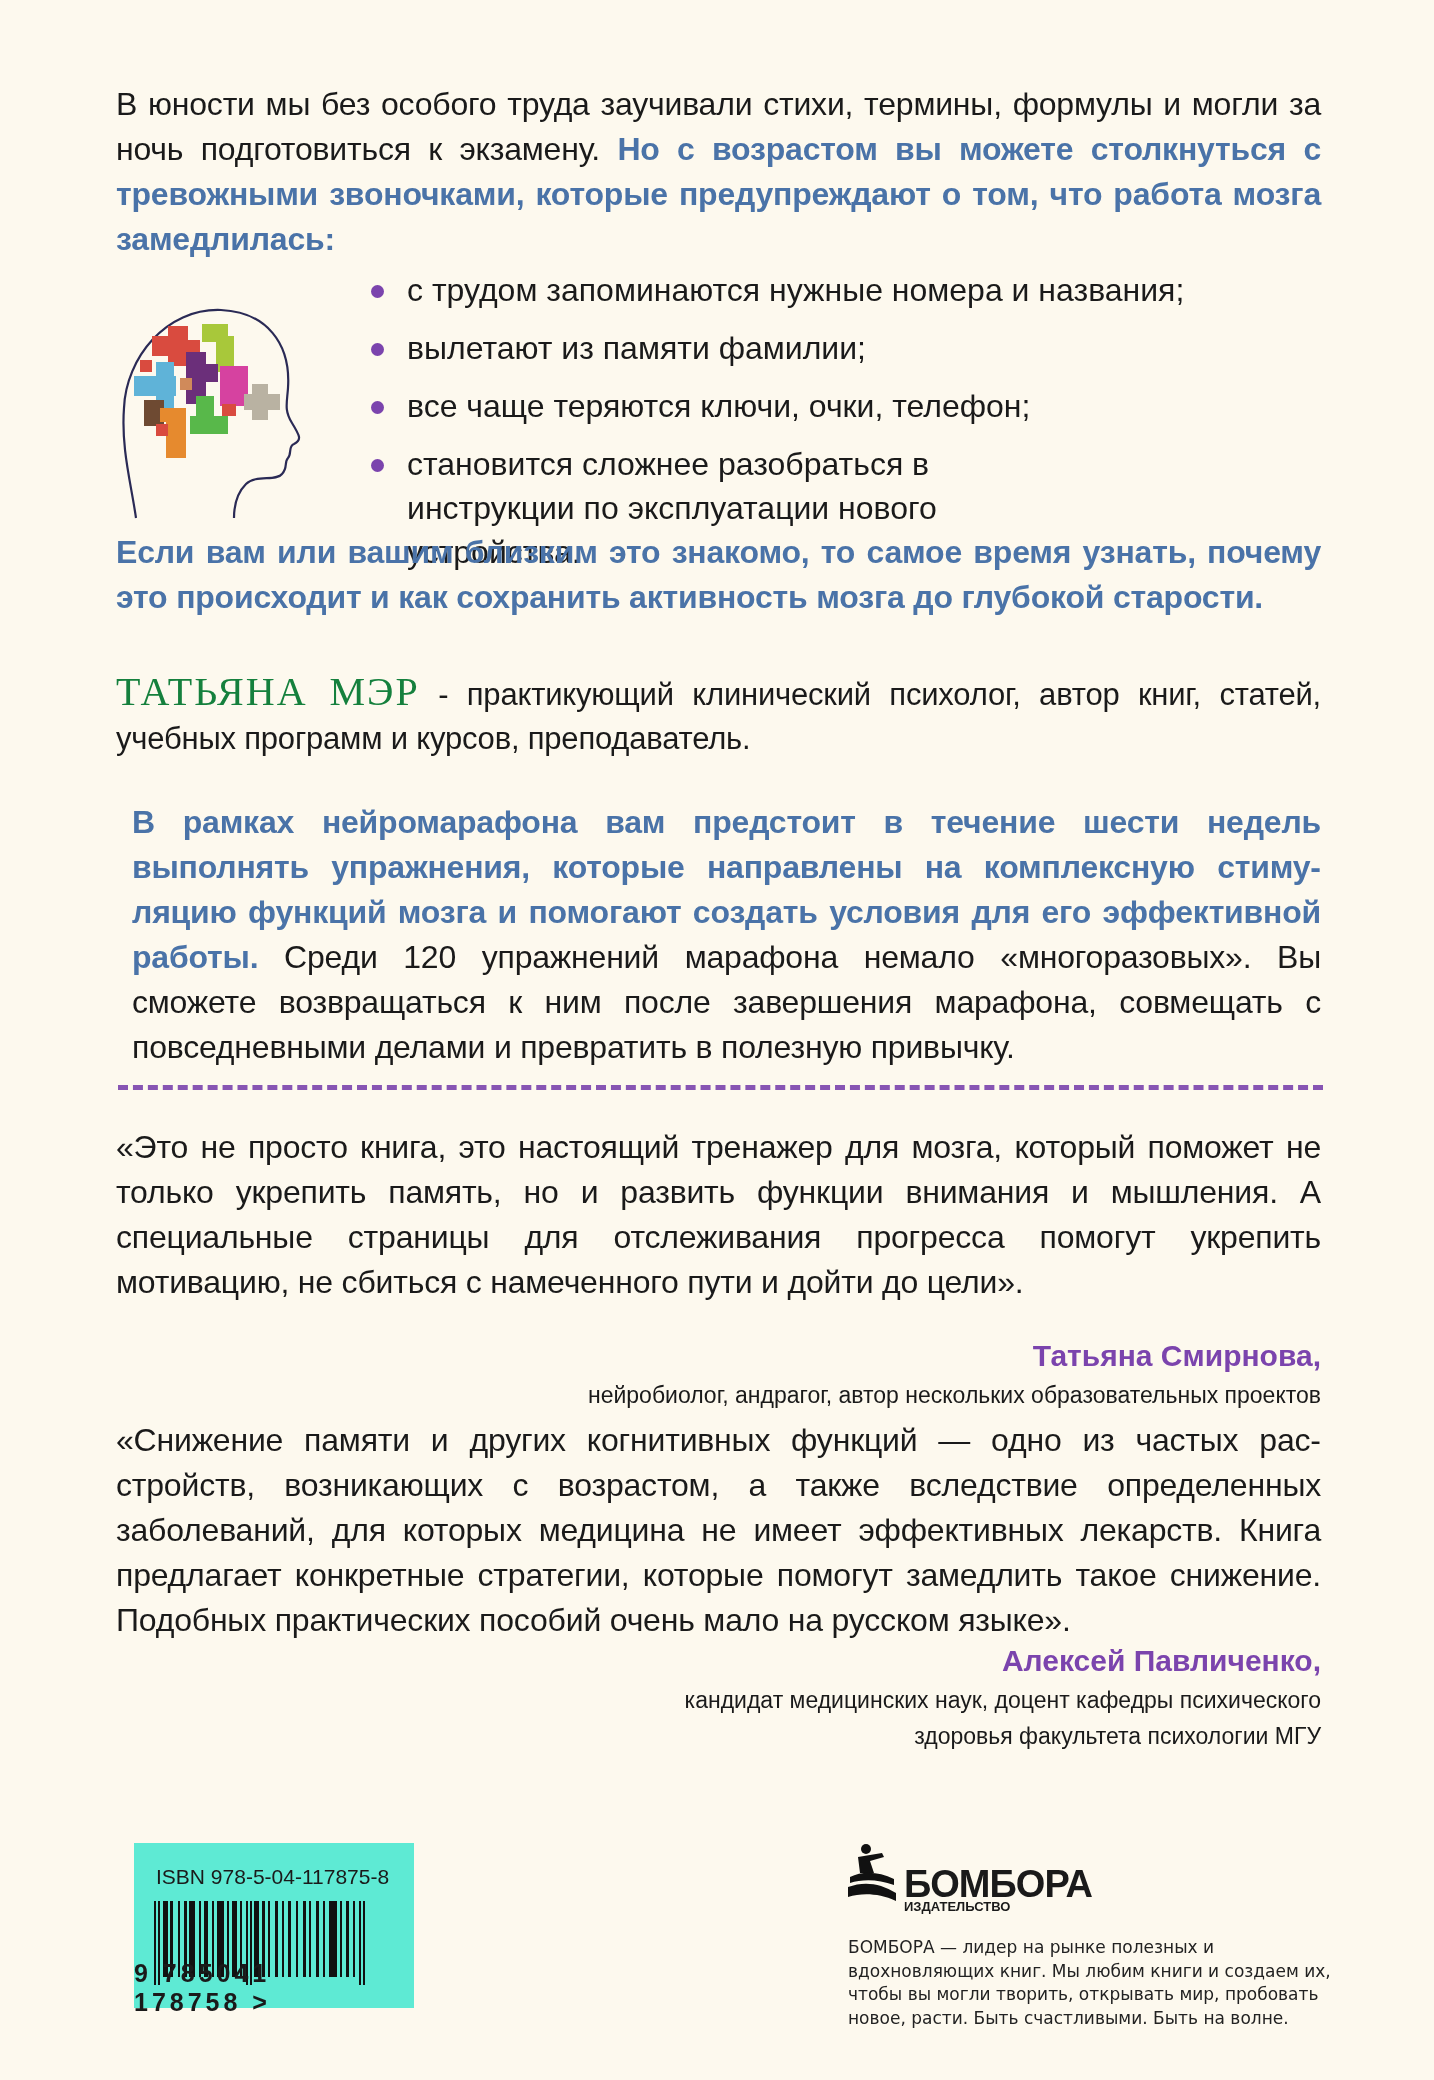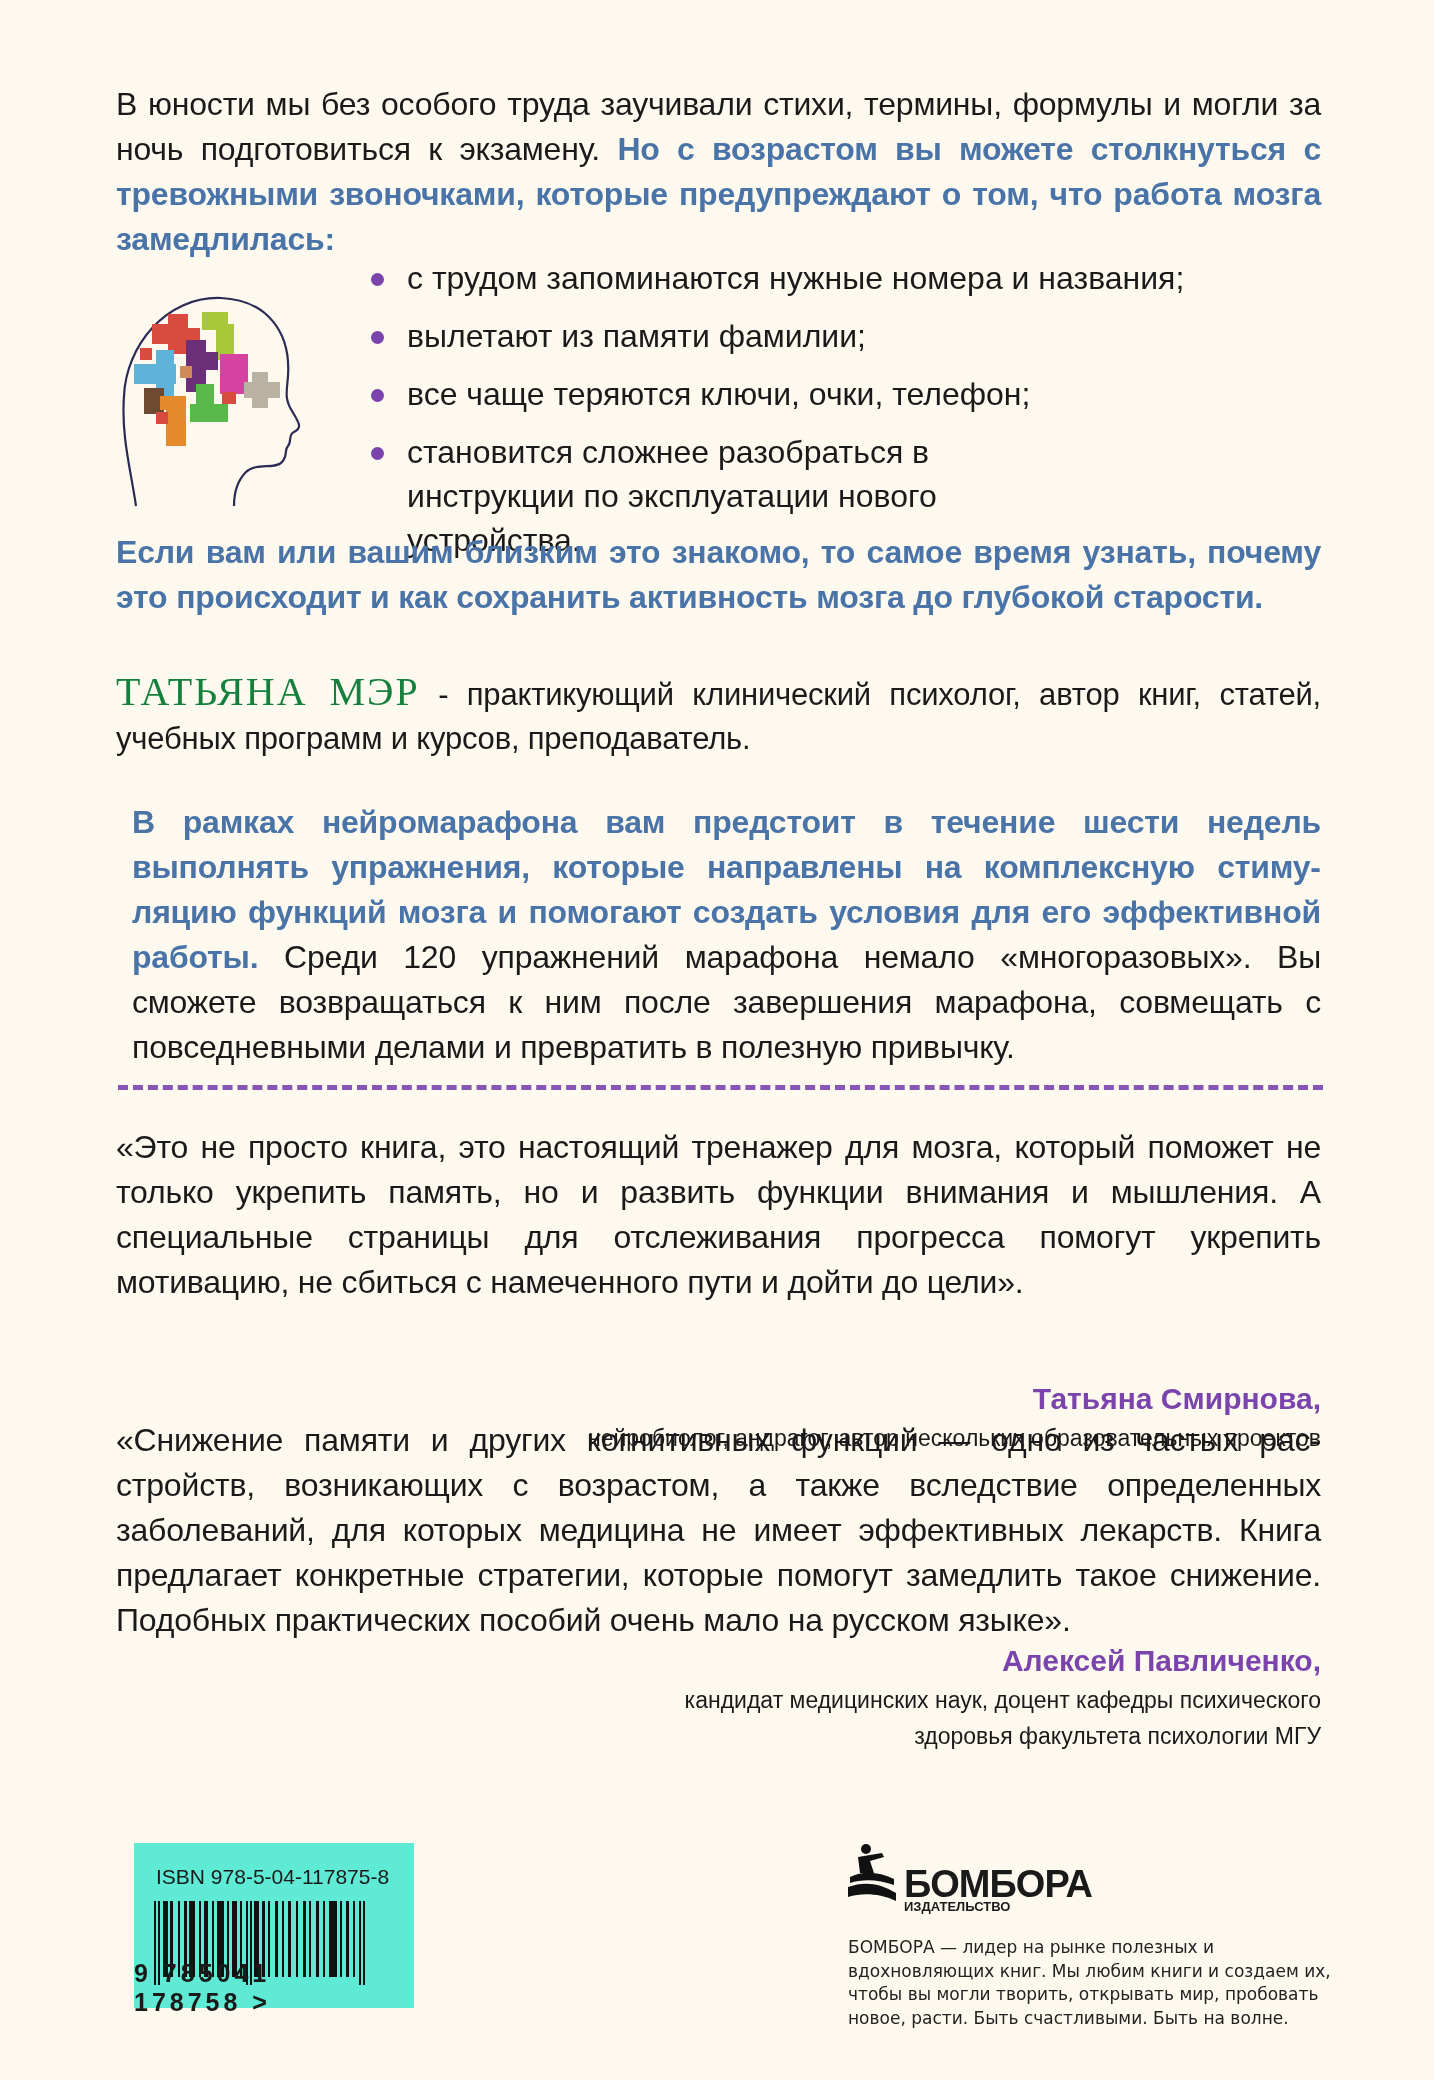--- a/index.html
+++ b/index.html
@@ -12,21 +12,21 @@
     overflow: hidden;
   }
   .page { position: absolute; left: 116px; top: 0; width: 1205px; }
   .para {
     font-size: 32px; line-height: 45px;
     text-align: justify; text-align-last: left;
     margin: 0; letter-spacing: -0.2px;
   }
   .blue { color: #4a73a8; font-weight: bold; }
   #intro { position: absolute; top: 82px; }
-  #bullets-block { position: absolute; top: 256px; left: 0; width: 1205px; height: 270px; }
+  #bullets-block { position: absolute; top: 268px; left: 0; width: 1205px; height: 270px; }
   #head-illustration { position: absolute; left: 0; top: 30px; width: 190px; height: 225px; }
   #bullet-list { position: absolute; left: 255px; top: 0; margin: 0; padding: 0; list-style: none; }
   #bullet-list li {
     position: relative; padding-left: 36px;
     font-size: 32px; line-height: 44px; margin-bottom: 14px;
   }
   #bullet-list li .dot {
     position: absolute; left: 0; top: 17px;
     width: 13px; height: 13px; border-radius: 50%;
     background: #7b44ad;
@@ -41,21 +41,21 @@
   #divider {
     position: absolute; top: 1085px; left: 2px; width: 1205px; height: 0;
     border-top: 5px dashed #7b44ad;
     opacity: .9;
   }
   #quote1 { position: absolute; top: 1125px; }
   .attr-name {
     text-align: right; font-weight: bold; color: #7b44ad; font-size: 30px; line-height: 42px;
   }
   .attr-role { text-align: right; font-size: 23px; line-height: 36px; }
-  #attr1 { position: absolute; top: 1378px; width: 1205px; }
+  #attr1 { position: absolute; top: 1335px; width: 1205px; }
   #quote2 { position: absolute; top: 1418px; }
   #attr2 { position: absolute; top: 1640px; width: 1205px; }
   #barcode-box {
     position: absolute; left: 134px; top: 1843px;
     width: 280px; height: 165px; background: #5eead4;
   }
   #isbn-text { position: absolute; left: 22px; top: 22px; font-size: 21px; }
   #barcode-bars { position: absolute; left: 20px; top: 58px; width: 225px; height: 84px; }
   #barcode-digits { position: absolute; left: 0; top: 116px; width: 228px; font-size: 25px; letter-spacing: 4px; font-weight: bold; }
   #publisher { position: absolute; left: 848px; top: 1840px; width: 500px; }

